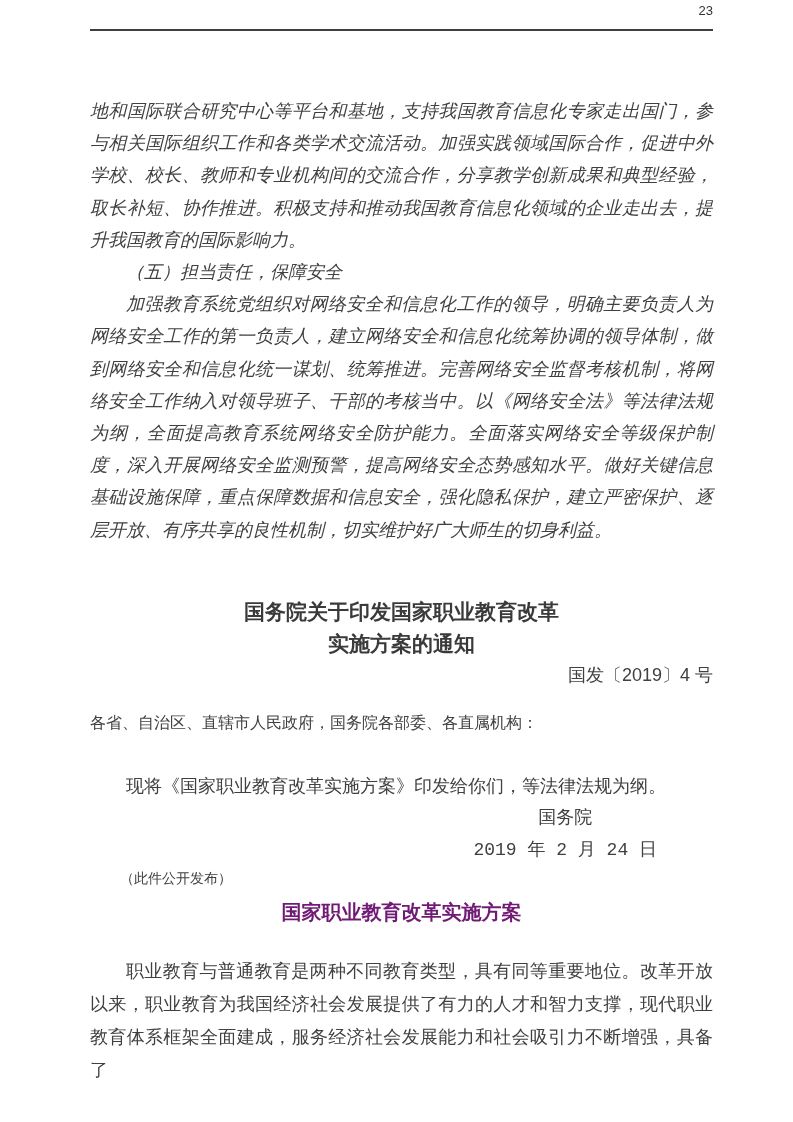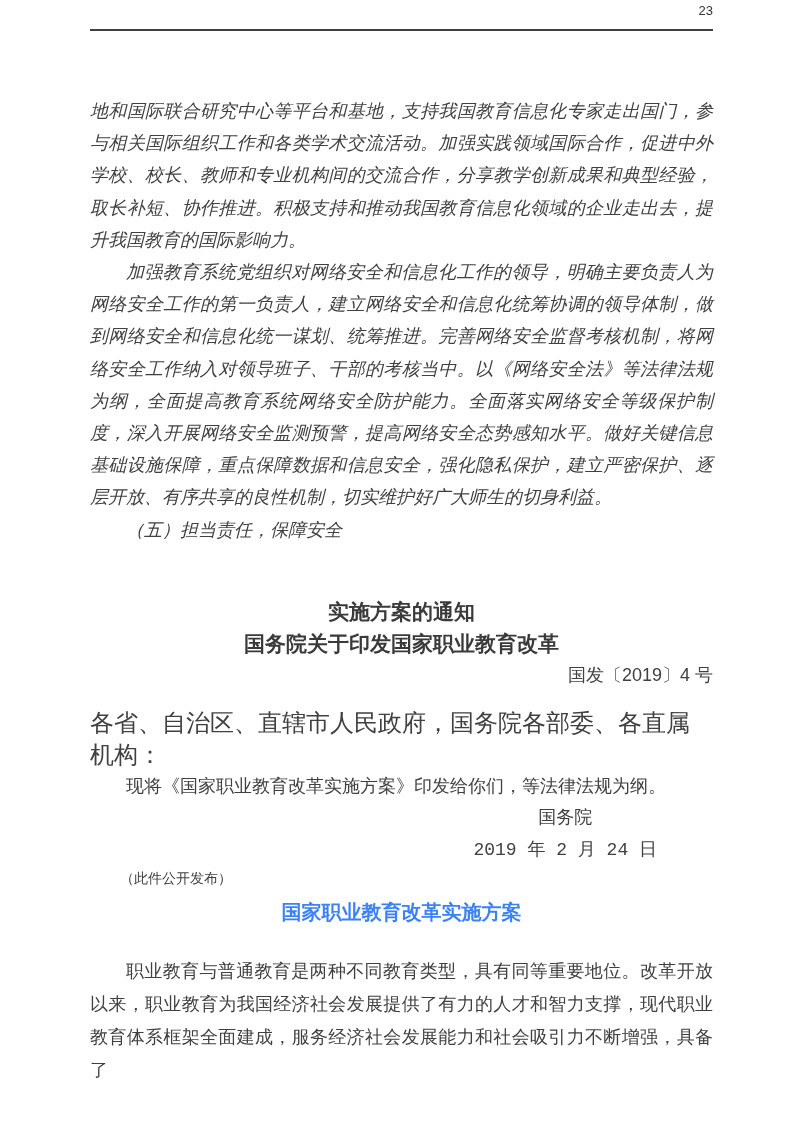--- a/index.html
+++ b/index.html
@@ -61,21 +61,21 @@
     width: 623px;
     text-align: right;
     font-size: 18px;
     line-height: 32.2px;
   }
   .salutation {
     position: absolute;
     left: 90px;
     top: 707px;
     width: 623px;
-    font-size: 24px;
+    font-size: 16px;
     line-height: 32.2px;
   }
   .directive {
     position: absolute;
     left: 90px;
     top: 770px;
     width: 623px;
     font-size: 18px;
     line-height: 32.2px;
     text-indent: 2em;
@@ -98,21 +98,21 @@
   }
   .plan-title {
     position: absolute;
     left: 90px;
     top: 896px;
     width: 623px;
     text-align: center;
     font-size: 20px;
     font-weight: bold;
     line-height: 32.2px;
-    color: #3b82f6;
+    color: #701a75;
   }
   .plan-para {
     position: absolute;
     left: 90px;
     top: 955px;
     width: 623px;
     font-size: 18px;
     line-height: 33px;
     text-align: justify;
     text-indent: 2em;
@@ -122,27 +122,27 @@
 <body>
 
 <div class="page">
 
   <div class="page-number">23</div>
 
   <div class="header-rule"></div>
 
   <div class="body-flow">
     <p>地和国际联合研究中心等平台和基地，支持我国教育信息化专家走出国门，参与相关国际组织工作和各类学术交流活动。加强实践领域国际合作，促进中外学校、校长、教师和专业机构间的交流合作，分享教学创新成果和典型经验，取长补短、协作推进。积极支持和推动我国教育信息化领域的企业走出去，提升我国教育的国际影响力。</p>
+    <p class="indent">（五）担当责任，保障安全</p>
     <p class="indent">加强教育系统党组织对网络安全和信息化工作的领导，明确主要负责人为网络安全工作的第一负责人，建立网络安全和信息化统筹协调的领导体制，做到网络安全和信息化统一谋划、统筹推进。完善网络安全监督考核机制，将网络安全工作纳入对领导班子、干部的考核当中。以《网络安全法》等法律法规为纲，全面提高教育系统网络安全防护能力。全面落实网络安全等级保护制度，深入开展网络安全监测预警，提高网络安全态势感知水平。做好关键信息基础设施保障，重点保障数据和信息安全，强化隐私保护，建立严密保护、逐层开放、有序共享的良性机制，切实维护好广大师生的切身利益。</p>
-    <p class="indent">（五）担当责任，保障安全</p>
   </div>
 
   <div class="notice-title">
+    <div>国务院关于印发国家职业教育改革</div>
     <div>实施方案的通知</div>
-    <div>国务院关于印发国家职业教育改革</div>
   </div>
 
   <div class="doc-number">国发〔2019〕4 号</div>
 
   <div class="salutation">各省、自治区、直辖市人民政府，国务院各部委、各直属机构：</div>
 
   <div class="directive">现将《国家职业教育改革实施方案》印发给你们，等法律法规为纲。</div>
 
   <div class="signature">
     <div>国务院</div>

